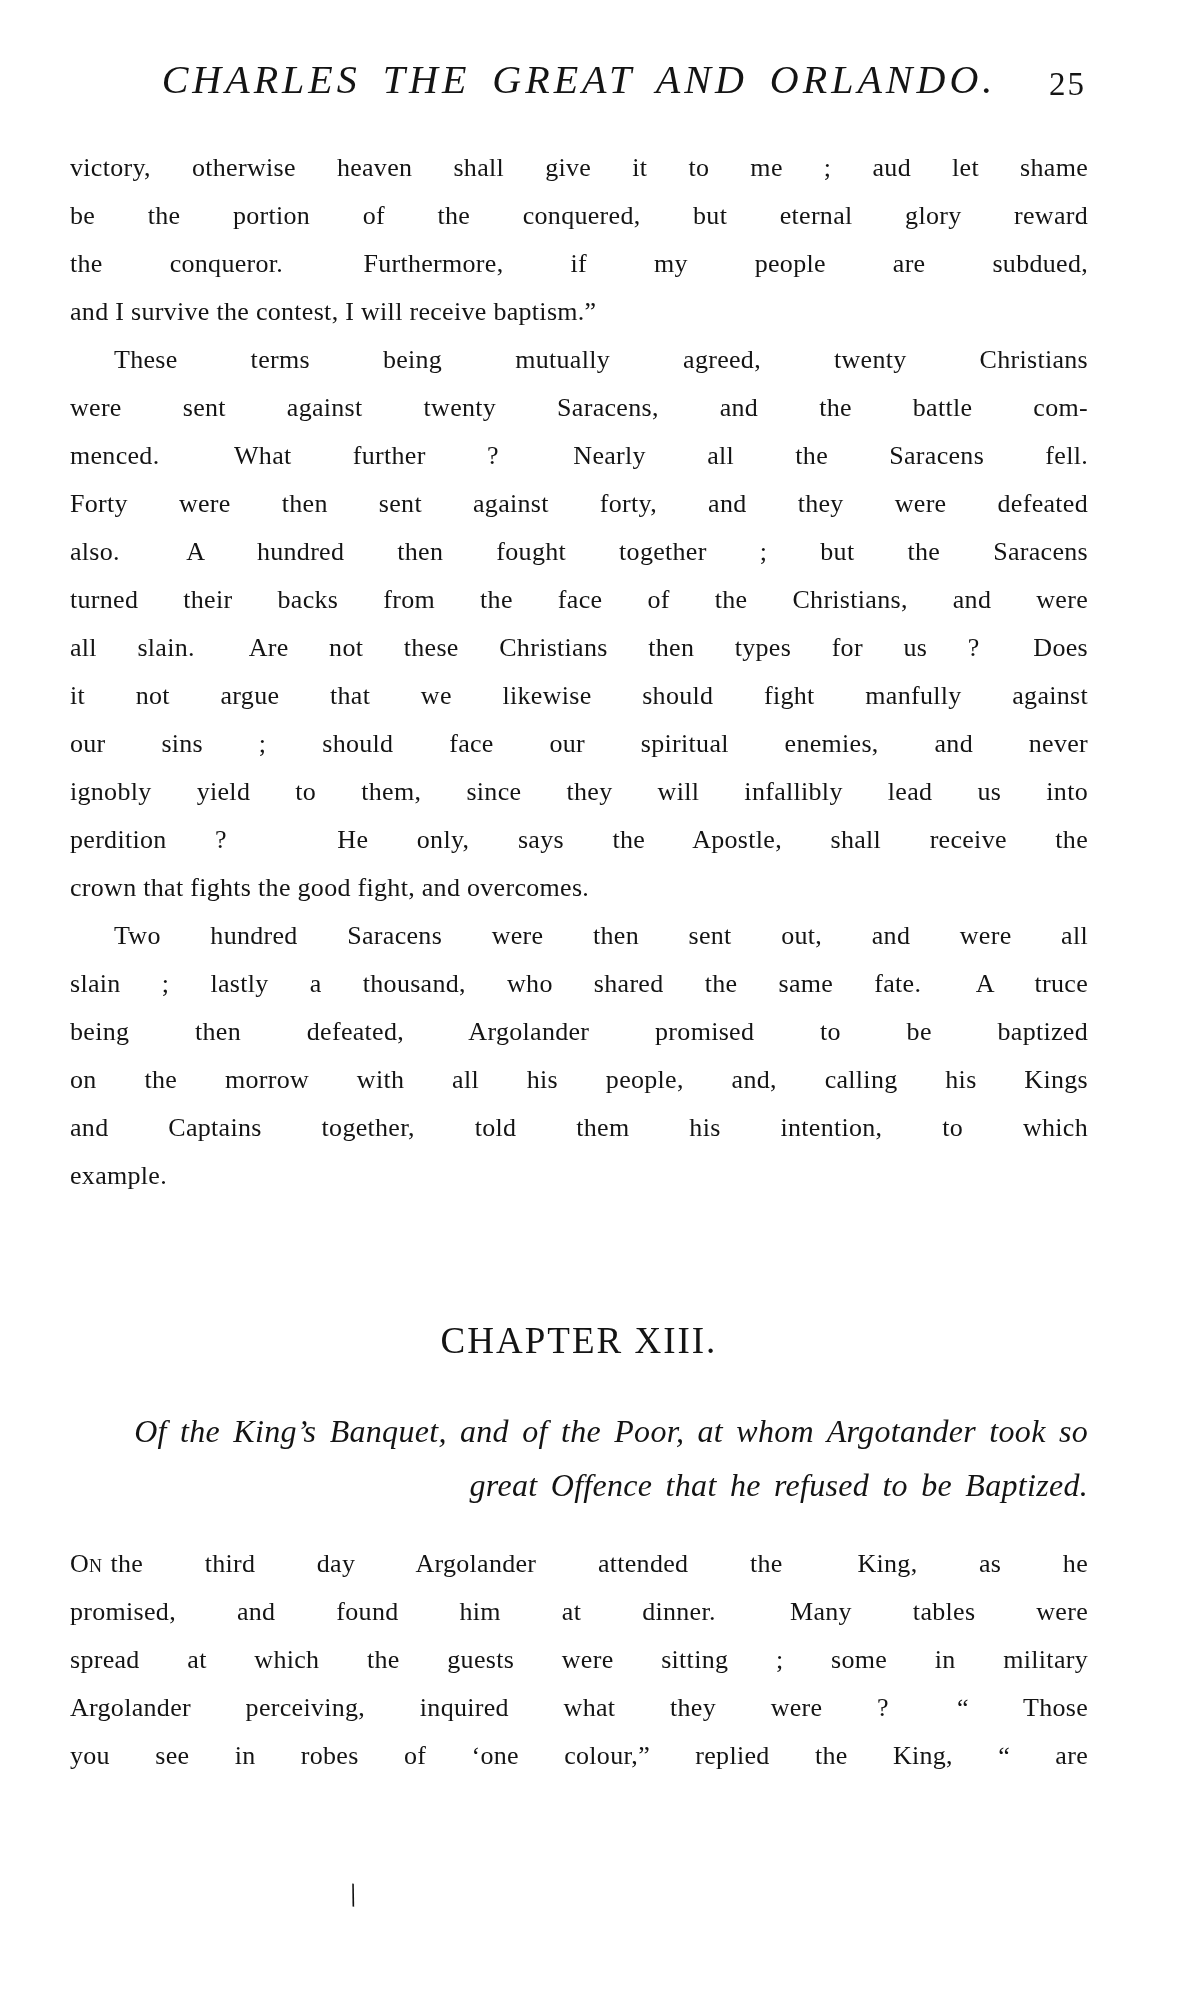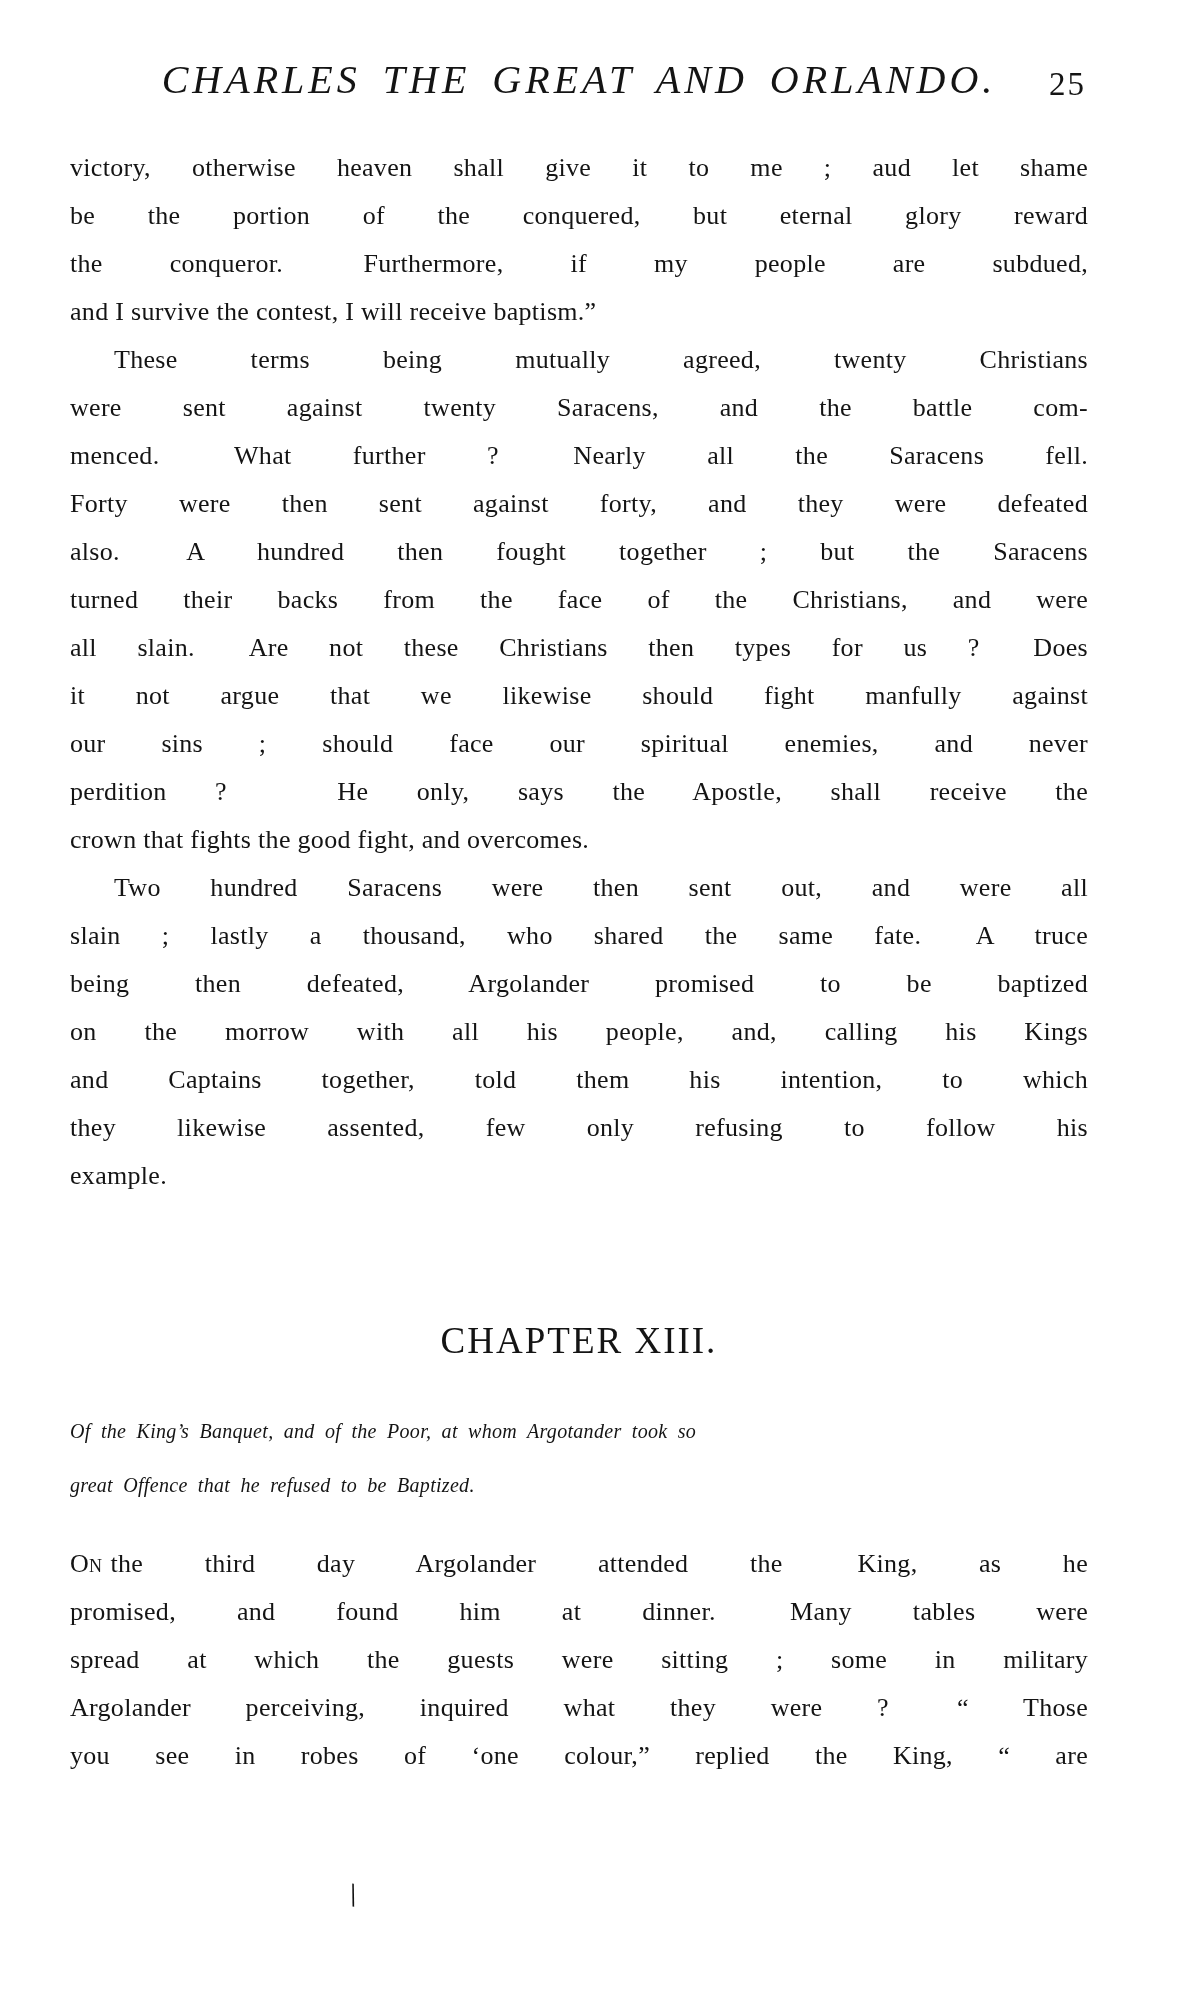--- a/index.html
+++ b/index.html
@@ -59,23 +59,23 @@
   
   .chapter-heading {
     margin-top: 116px;
     text-align: center;
     font-size: 37px;
     line-height: 50px;
     letter-spacing: 2px;
   }
   .chapter-subtitle {
     margin-top: 38px;
-    text-align: left;
+    text-align: right;
     font-style: italic;
-    font-size: 20px;
+    font-size: 32px;
     word-spacing: 5px;
     letter-spacing: 0.3px;
   }
   .subtitle-line { line-height: 54px; }
   .opening-para { margin-top: 28px; }
   
   .catchword-mark {
     position: absolute;
     left: 348px;
     top: 1876px;
@@ -105,30 +105,30 @@
       <div class="para indent">
         <div class="line">These terms being mutually agreed, twenty Christians</div>
         <div class="line">were sent against twenty Saracens, and the battle com-</div>
         <div class="line">menced.  What further ?  Nearly all the Saracens fell.</div>
         <div class="line">Forty were then sent against forty, and they were defeated</div>
         <div class="line">also.  A hundred then fought together ; but the Saracens</div>
         <div class="line">turned their backs from the face of the Christians, and were</div>
         <div class="line">all slain.  Are not these Christians then types for us ?  Does</div>
         <div class="line">it not argue that we likewise should fight manfully against</div>
         <div class="line">our sins ; should face our spiritual enemies, and never</div>
+        <div class="line">ignobly yield to them, since they will infallibly lead us into</div>
         <div class="line">perdition ?   He only, says the Apostle, shall receive the</div>
         <div class="line last">crown that fights the good fight, and overcomes.</div>
       </div>
       <div class="para indent">
         <div class="line">Two hundred Saracens were then sent out, and were all</div>
         <div class="line">slain ; lastly a thousand, who shared the same fate.  A truce</div>
         <div class="line">being then defeated, Argolander promised to be baptized</div>
         <div class="line">on the morrow with all his people, and, calling his Kings</div>
         <div class="line">and Captains together, told them his intention, to which</div>
-        <div class="line">they likewise assented, few only refusing to follow his</div>
         <div class="line last">example.</div>
       </div>
       <div class="chapter-heading">CHAPTER XIII.</div>
       <div class="chapter-subtitle">
         <div class="subtitle-line">Of the King’s Banquet, and of the Poor, at whom Argotander took so</div>
         <div class="subtitle-line">great Offence that he refused to be Baptized.</div>
       </div>
       <div class="para opening-para">
         <div class="line"><span class="lead-smallcaps">On</span><span>the third day Argolander attended the  King, as he</span></div>
         <div class="line">promised, and found him at dinner.  Many tables were</div>

